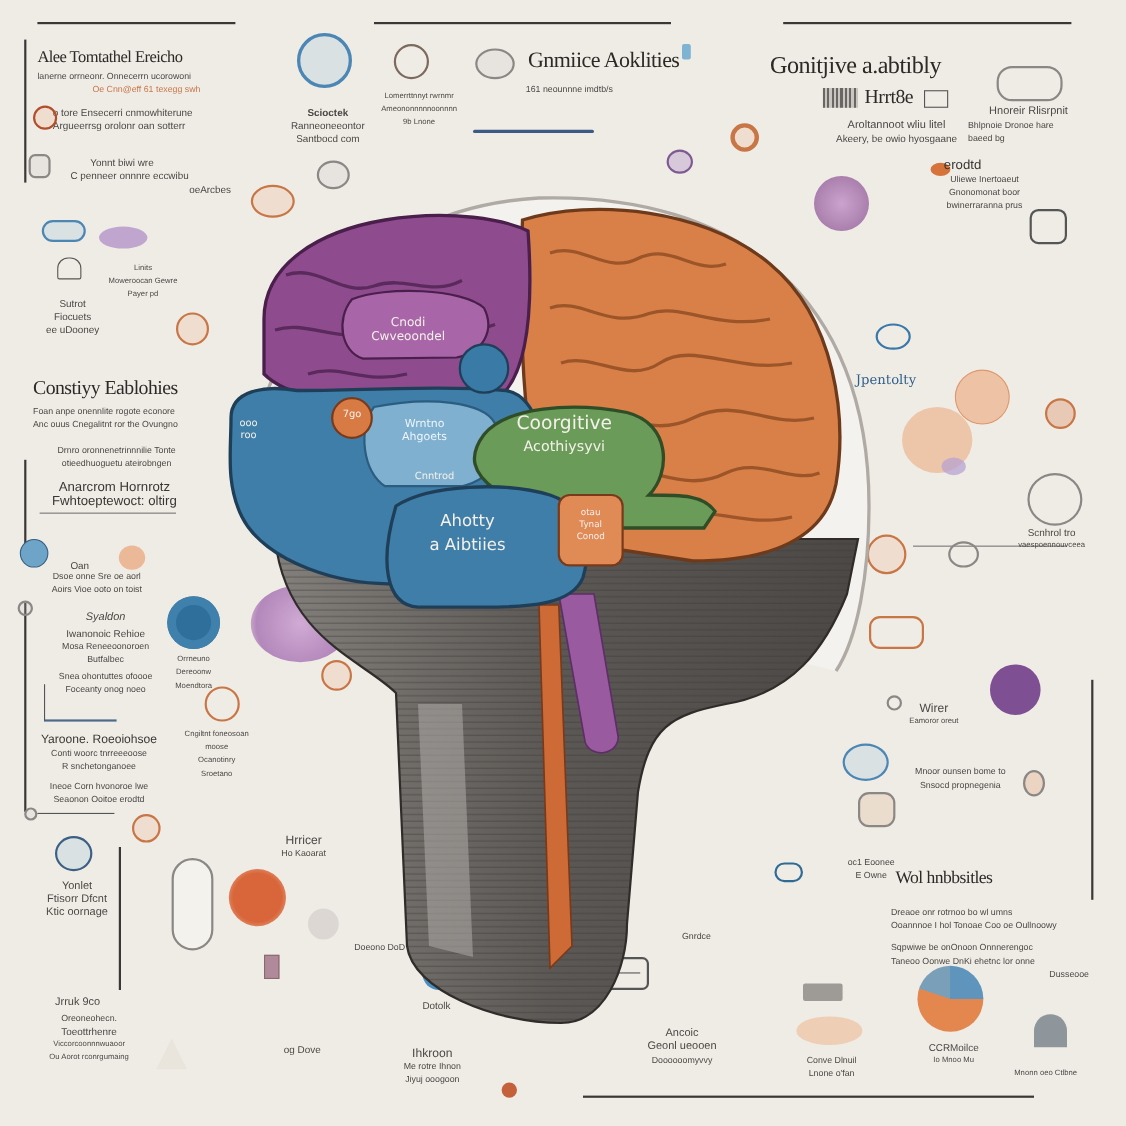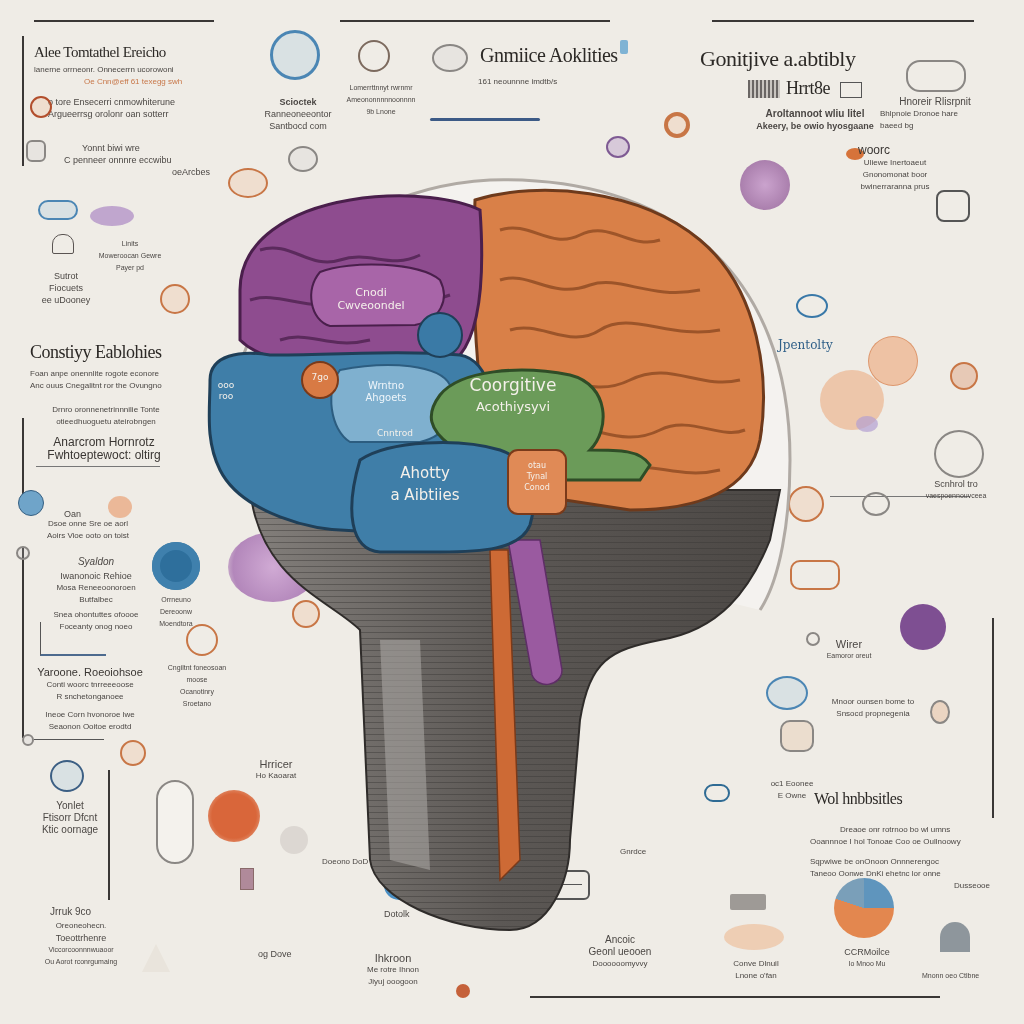--- a/index.html
+++ b/index.html
@@ -70,34 +70,34 @@
 <div class="smallL abs" style="left:478px;top:76px;font-size:8px;">161 neounnne imdtb/s</div>
 <div class="abs" style="left:620px;top:40px;width:8px;height:14px;background:#7fb3d4;border-radius:2px;"></div>
 <div class="rule" style="left:430px;top:118px;width:110px;height:3px;background:#3c5a86;border-radius:2px;"></div>
 <div class="ring" style="left:664px;top:112px;width:26px;height:26px;border-width:4px;"></div>
 <div class="ring" style="left:606px;top:136px;width:24px;height:22px;border-color:#7e5a93;background:rgba(160,120,190,0.3);"></div>
 
 <div class="title abs" style="left:700px;top:46px;font-size:22px;">Gonitjive a.abtibly</div>
 <div class="abs" style="left:748px;top:80px;width:32px;height:18px;background:repeating-linear-gradient(90deg,#6a6664 0 2px,#c9c5c0 2px 4px);"></div>
 <div class="title abs" style="left:786px;top:78px;font-size:18px;">Hrrt8e</div>
 <div class="abs" style="left:840px;top:82px;width:22px;height:16px;border:1.5px solid #555;"></div>
-<div class="abs" style="left:740px;top:108px;width:150px;font-weight:bold;">
+<div class="abs" style="left:740px;top:108px;width:150px;">
   <div class="small" style="font-size:10px;">Aroltannoot wliu litel</div>
   <div class="small" style="font-size:9px;">Akeery, be owio hyosgaane</div>
 </div>
 <div class="ring grey" style="left:906px;top:60px;width:60px;height:32px;border-radius:14px;background:transparent;"></div>
 <div class="abs" style="left:880px;top:96px;width:110px;">
   <div class="small" style="font-size:10px;">Hnoreir Rlisrpnit</div>
   <div class="smallL" style="font-size:8px;">Bhlpnoie Dronoe hare</div>
   <div class="smallL" style="font-size:8px;">baeed bg</div>
 </div>
 
 <div class="blob" style="left:846px;top:148px;width:18px;height:12px;background:#d6733a;"></div>
 <div class="abs" style="left:830px;top:144px;width:130px;">
-  <div class="mid" style="font-size:12px;margin-left:28px;text-align:left;">woorc</div>
+  <div class="mid" style="font-size:12px;margin-left:28px;text-align:left;">erodtd</div>
   <div class="small" style="font-size:8px;">Uliewe Inertoaeut</div>
   <div class="small" style="font-size:8px;">Gnonomonat boor</div>
   <div class="small" style="font-size:8px;">bwinerraranna prus</div>
 </div>
 <div class="ring blue" style="left:936px;top:190px;width:34px;height:32px;border-radius:8px;background:transparent;border-color:#555;"></div>
 <div class="blob" style="left:740px;top:160px;width:50px;height:50px;background:radial-gradient(circle,#c496c9,#8e5a93);opacity:0.85;"></div>
 
 <div class="ring blue" style="left:38px;top:200px;width:40px;height:20px;border-radius:10px;"></div>
 <div class="blob" style="left:90px;top:206px;width:44px;height:20px;background:rgba(160,120,190,0.6);"></div>
 <div class="abs" style="left:90px;top:238px;width:80px;">
@@ -217,21 +217,21 @@
 </div>
 <div class="small abs" style="left:620px;top:846px;font-size:8px;">Gnrdce</div>
 
 <div class="abs" style="left:762px;top:778px;width:60px;">
   <div class="small" style="font-size:8px;">oc1 Eoonee</div>
   <div class="small" style="font-size:8px;">E Owne</div>
 </div>
 <div class="ring blue" style="left:704px;top:784px;width:26px;height:18px;border-radius:9px;border-color:#2f6b94;background:transparent;"></div>
 <div class="title abs" style="left:814px;top:790px;font-size:16px;">Wol hnbbsitles</div>
 <div class="abs" style="left:810px;top:824px;width:180px;">
-  <div class="smallL" style="font-size:8px;margin-left:30px;">Dreaoe onr rotrnoo bo wl umns</div>
+  <div class="smallL" style="font-size:8px;">Dreaoe onr rotrnoo bo wl umns</div>
   <div class="smallL" style="font-size:8px;">Ooannnoe I hol Tonoae Coo oe Oullnoowy</div>
   <div class="smallL" style="font-size:8px;margin-top:8px;">Sqpwiwe be onOnoon Onnnerengoc</div>
   <div class="smallL" style="font-size:8px;">Taneoo Oonwe DnKi ehetnc lor onne</div>
   <div class="smallL" style="font-size:8px;text-align:right;">Dusseooe</div>
 </div>
 <div class="abs" style="left:730px;top:894px;width:36px;height:16px;background:#9e9a96;border-radius:2px;"></div>
 <div class="blob" style="left:724px;top:924px;width:60px;height:26px;background:rgba(238,176,130,0.5);"></div>
 <div class="abs" style="left:716px;top:958px;width:80px;">
   <div class="small" style="font-size:8px;">Conve Dlnuil</div>
   <div class="small" style="font-size:8px;">Lnone o'fan</div>

